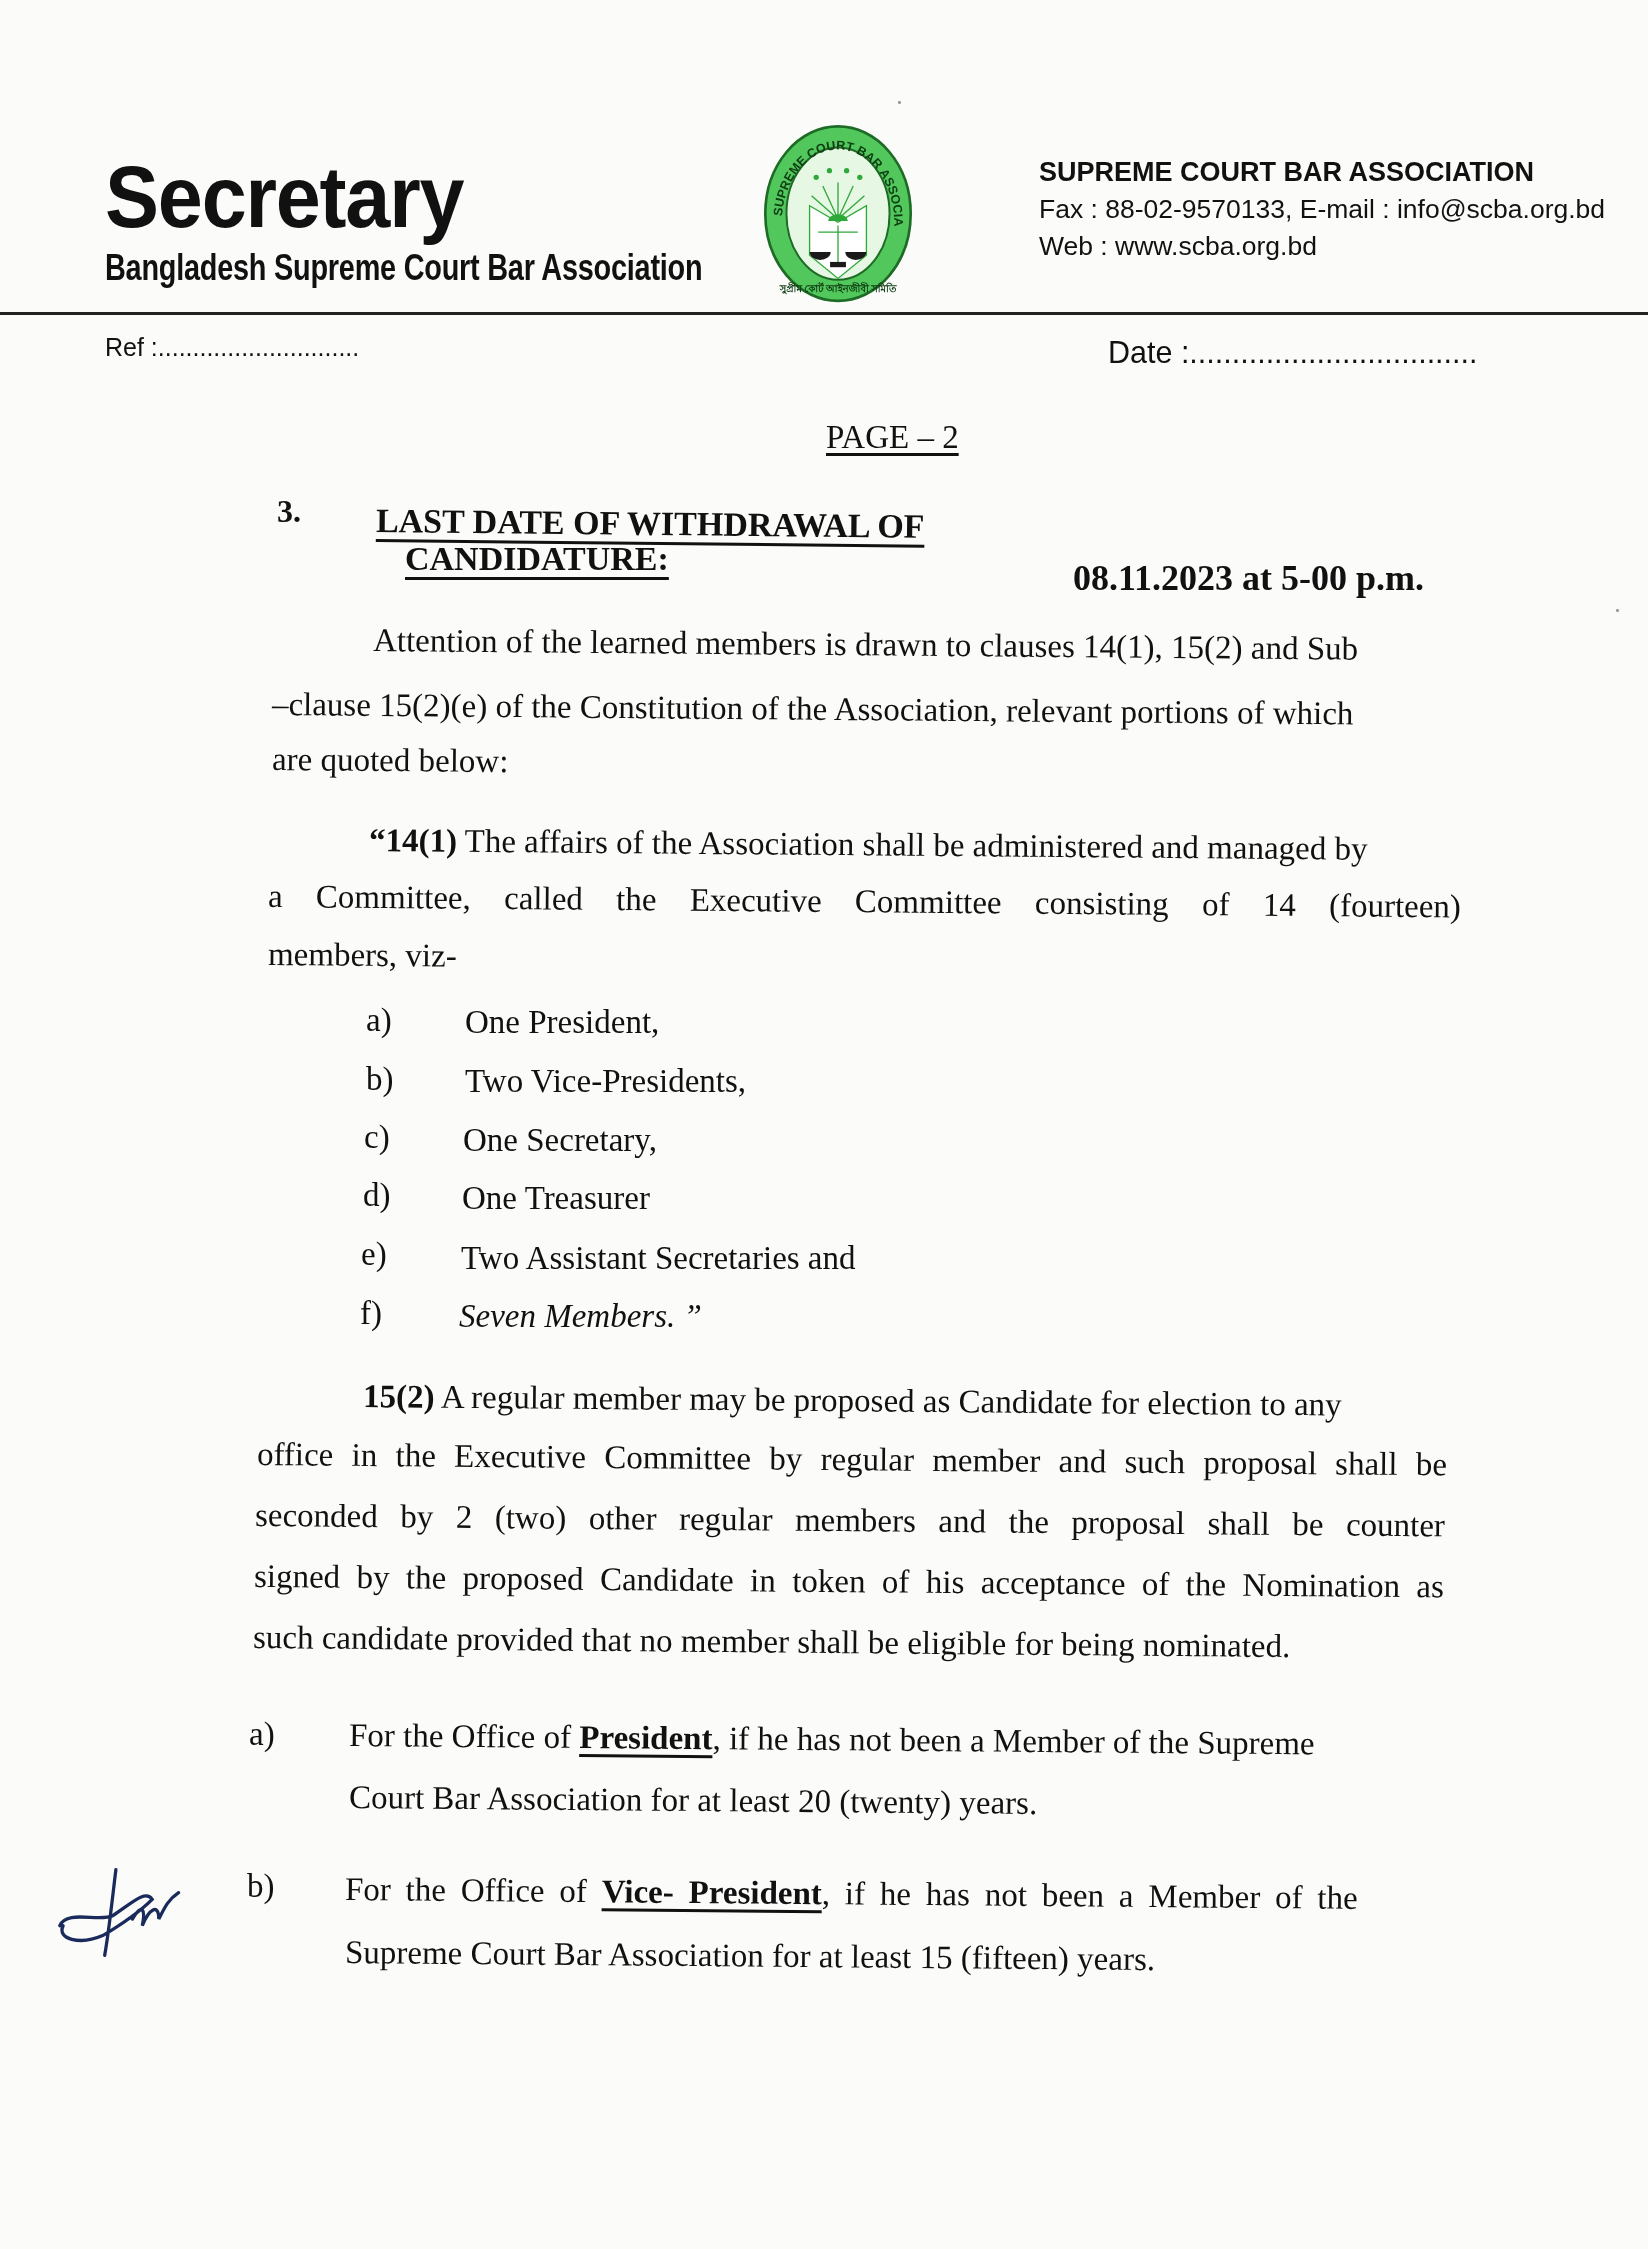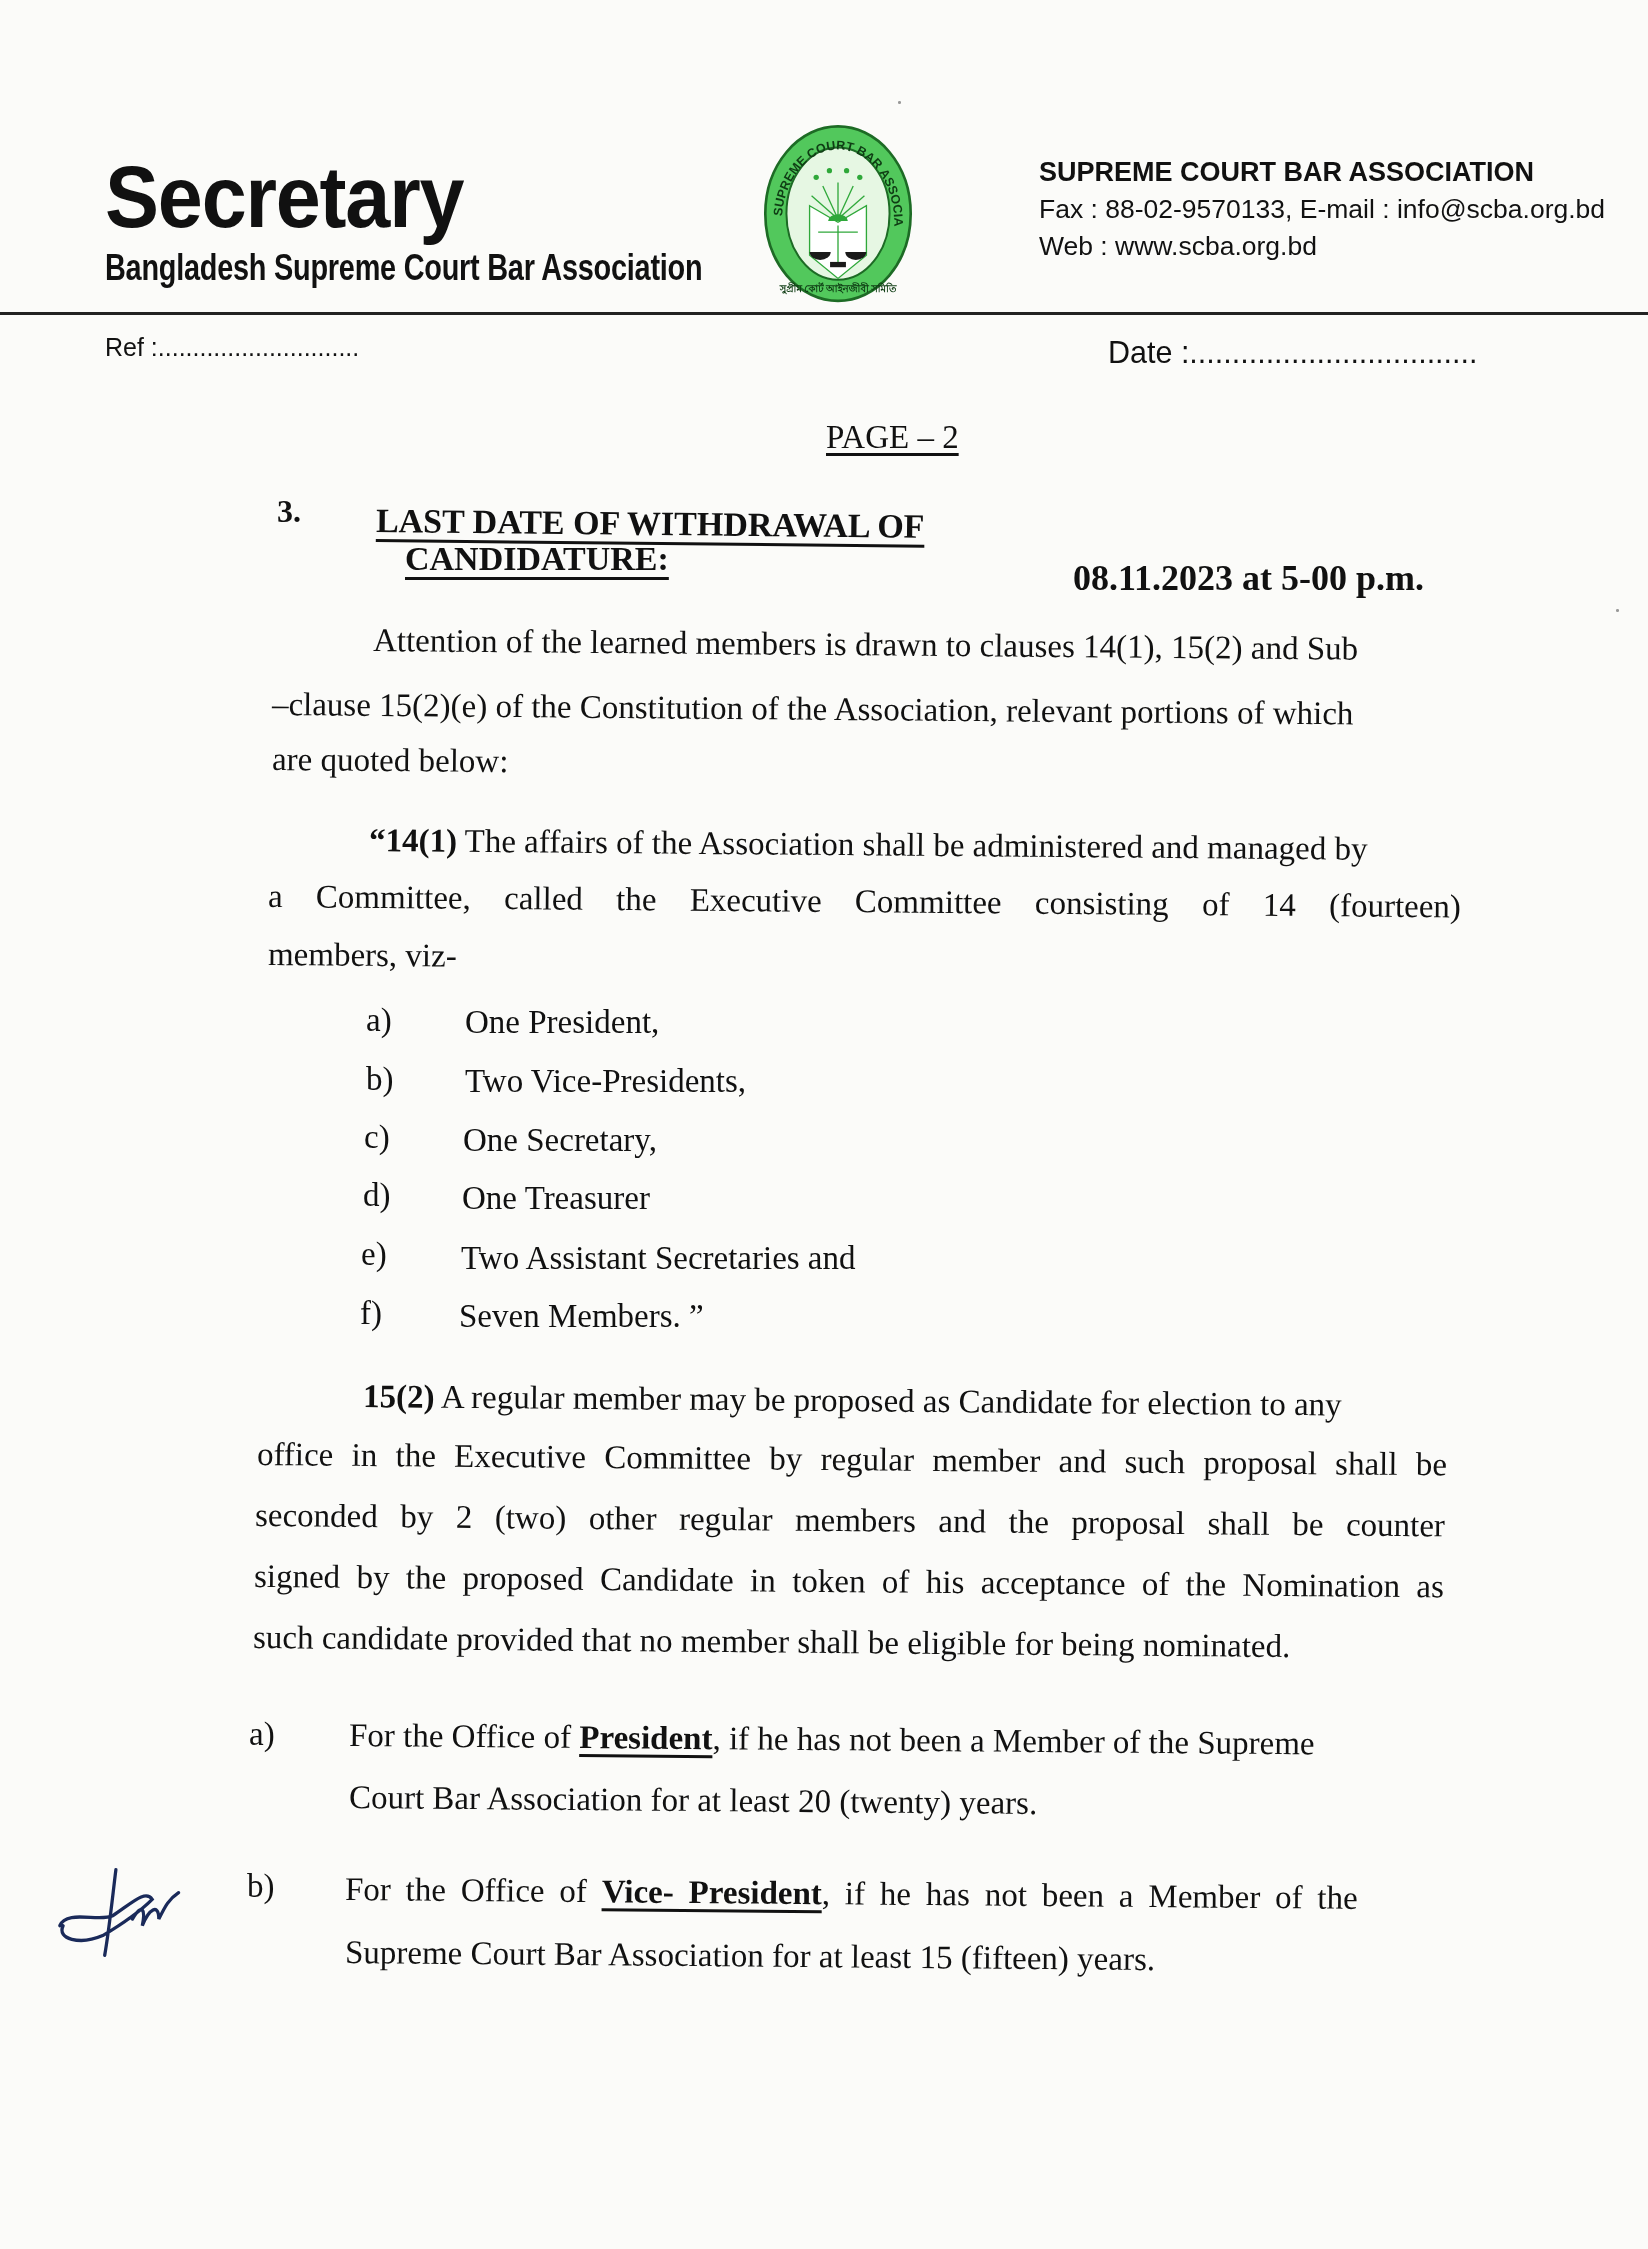--- a/index.html
+++ b/index.html
@@ -113,21 +113,21 @@
   <div class="li-text serif" style="left:465px; top:1004px;">One President,</div>
   <div class="li-letter serif" style="left:366px; top:1061px;">b)</div>
   <div class="li-text serif" style="left:465px; top:1063px;">Two Vice-Presidents,</div>
   <div class="li-letter serif" style="left:364px; top:1119px;">c)</div>
   <div class="li-text serif" style="left:463px; top:1122px;">One Secretary,</div>
   <div class="li-letter serif" style="left:363px; top:1177px;">d)</div>
   <div class="li-text serif" style="left:462px; top:1180px;">One Treasurer</div>
   <div class="li-letter serif" style="left:361px; top:1236px;">e)</div>
   <div class="li-text serif" style="left:461px; top:1240px;">Two Assistant Secretaries and</div>
   <div class="li-letter serif" style="left:360px; top:1295px;">f)</div>
-  <div class="li-text serif" style="left:459px; top:1298px;">Seven Members. ”</div>
+  <div class="li-text serif" style="left:459px; top:1298px;font-style:italic;">Seven Members. ”</div>
 </div>
 
 <div class="p serif tilt" style="left:363px; top:1378px;">
   <b>15(2)</b><span> A regular member may be proposed as Candidate for election to any</span>
 </div>
 <div class="just serif tilt" style="left:257px; top:1436px; width:1190px;">office in the Executive Committee by regular member and such proposal shall be</div>
 <div class="just serif tilt" style="left:255px; top:1497px; width:1190px;">seconded by 2 (two) other regular members and the proposal shall be counter</div>
 <div class="just serif tilt" style="left:254px; top:1558px; width:1190px;">signed by the proposed Candidate in token of his acceptance of the Nomination as</div>
 <div class="p serif tilt" style="left:253px; top:1619px;">such candidate provided that no member shall be eligible for being nominated.</div>
 

